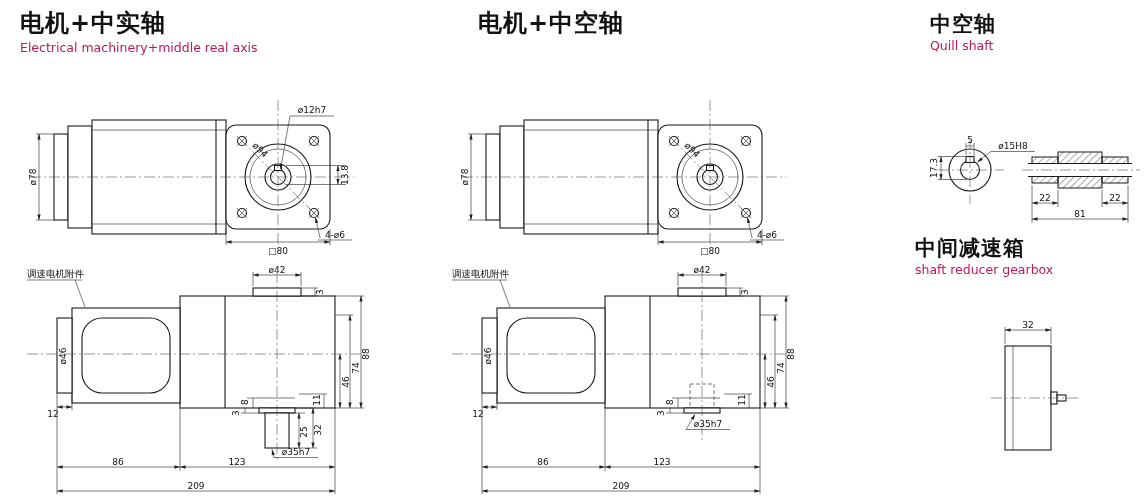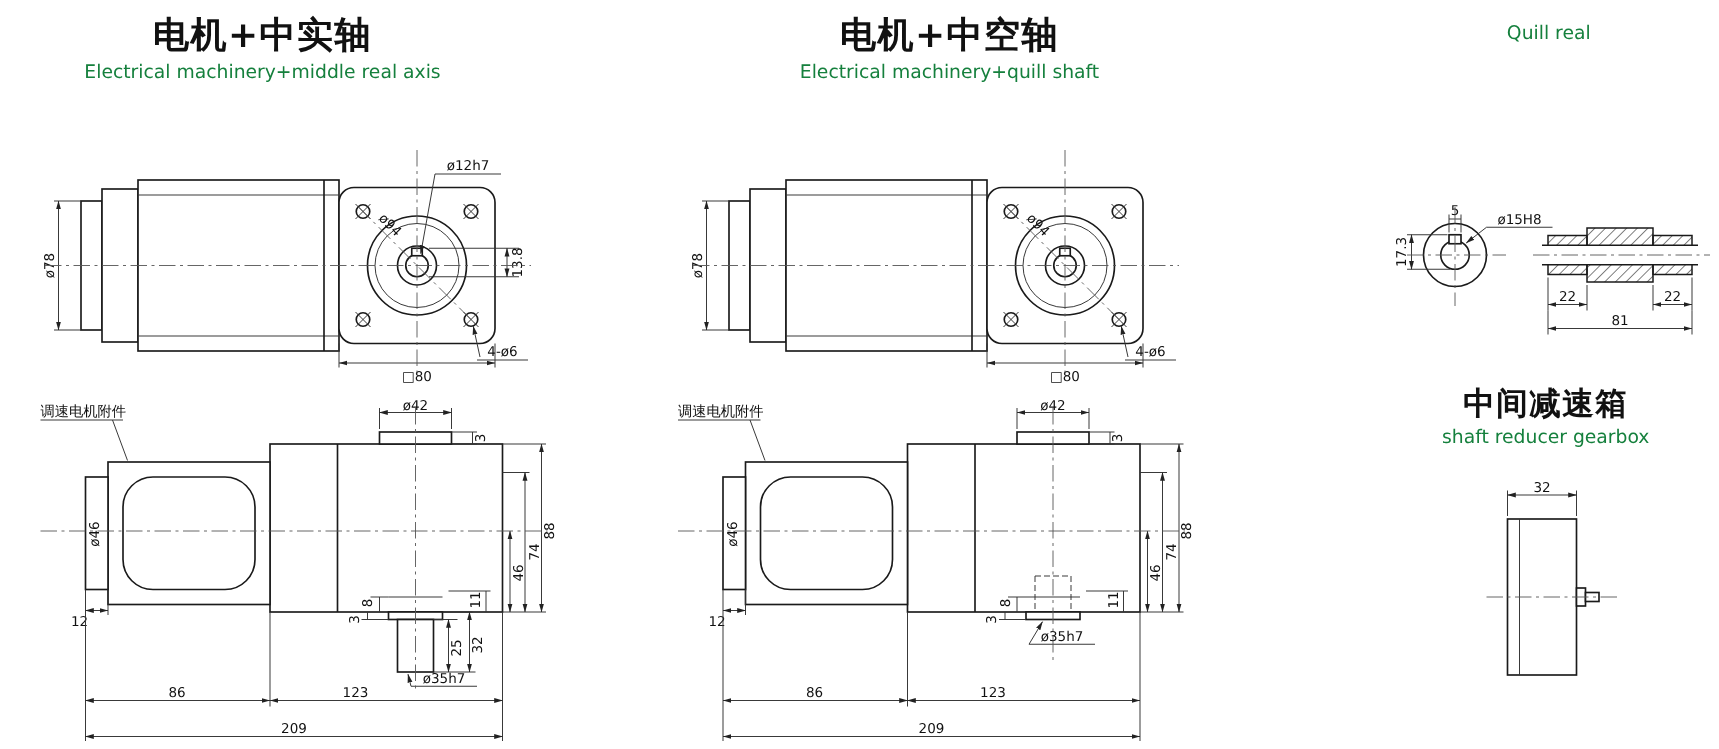--- a/index.html
+++ b/index.html
@@ -1,21 +1,21 @@
 <!DOCTYPE html>
 <html><head>
 <meta charset="utf-8">
 <style>
   html,body{margin:0;padding:0;background:#ffffff}
   body{width:1146px;height:499px;position:relative;overflow:hidden;
        font-family:"DejaVu Sans","Liberation Sans",sans-serif;color:#111}
-  .coltitle{position:absolute;text-align:center}
+  .coltitle{position:absolute;text-align:left}
   .cn{font-weight:bold;font-size:24px;letter-spacing:1px;line-height:1.15}
   .cn.sm{font-size:21px}
-  .en{font-size:12.5px;margin-top:2px;color:#15803d}
+  .en{font-size:12.5px;margin-top:2px;color:#be185d}
   svg.dwg{position:absolute;overflow:visible}
   .ol {fill:none;stroke:#1a1a1a;stroke-width:1.1}
   .olf{fill:#ffffff;stroke:#1a1a1a;stroke-width:1.1}
   .hat{fill:url(#hatch);stroke:#1a1a1a;stroke-width:1}
   .thin{fill:none;stroke:#333;stroke-width:0.65}
   .dim{fill:none;stroke:#333;stroke-width:0.65}
   .hid{stroke-dasharray:4 2}
   .cl{fill:none;stroke:#555;stroke-width:0.6;stroke-dasharray:11 3 2 3}
   svg text{font-family:"DejaVu Sans","Liberation Sans",sans-serif;font-size:9px;fill:#111}
   svg text.lbl{font-size:9.5px}
@@ -36,26 +36,26 @@
     </pattern>
   </defs>
 </svg>
 
 <div class="coltitle" style="left:20px;top:10px;width:310px">
   <div class="cn">电机+中实轴</div>
   <div class="en">Electrical machinery+middle real axis</div>
 </div>
 <div class="coltitle" style="left:478px;top:10px;width:310px">
   <div class="cn">电机+中空轴</div>
-  <div class="en">Electrical machinery+quill shaft</div>
 </div>
 <div class="coltitle" style="left:930px;top:12px;width:205px">
-  <div class="en">Quill real</div>
+  <div class="cn sm">中空轴</div>
+  <div class="en">Quill shaft</div>
 </div>
-<div class="coltitle" style="left:915px;top:257px;width:231px">
+<div class="coltitle" style="left:915px;top:236px;width:231px">
   <div class="cn sm">中间减速箱</div>
   <div class="en">shaft reducer gearbox</div>
 </div>
 
 <svg class="dwg" style="left:28px;top:92px" width="330" height="165" viewBox="0 0 330 165">
   <g>
     <rect class="olf" x="26" y="42" width="14" height="86"></rect>
     <rect class="olf" x="40" y="34" width="24" height="102"></rect>
     <rect class="olf" x="64" y="28" width="134" height="114"></rect>
     <line class="thin" x1="64" y1="38" x2="198" y2="38"></line>

